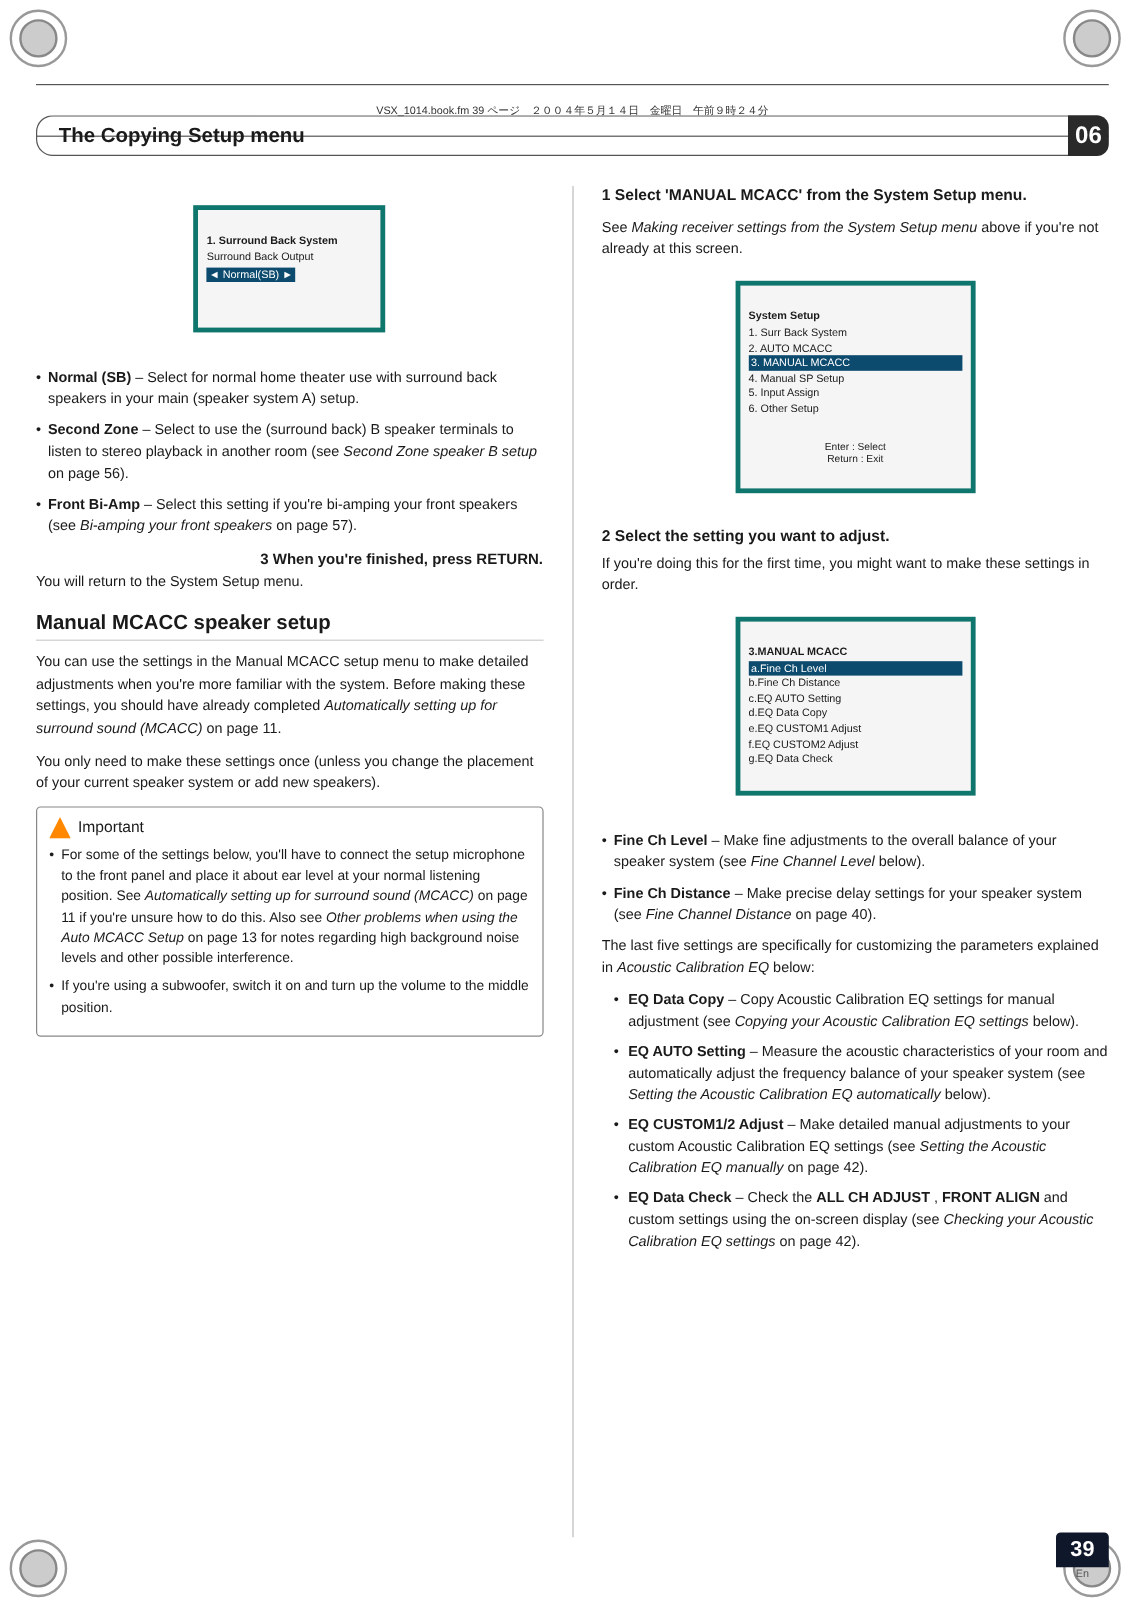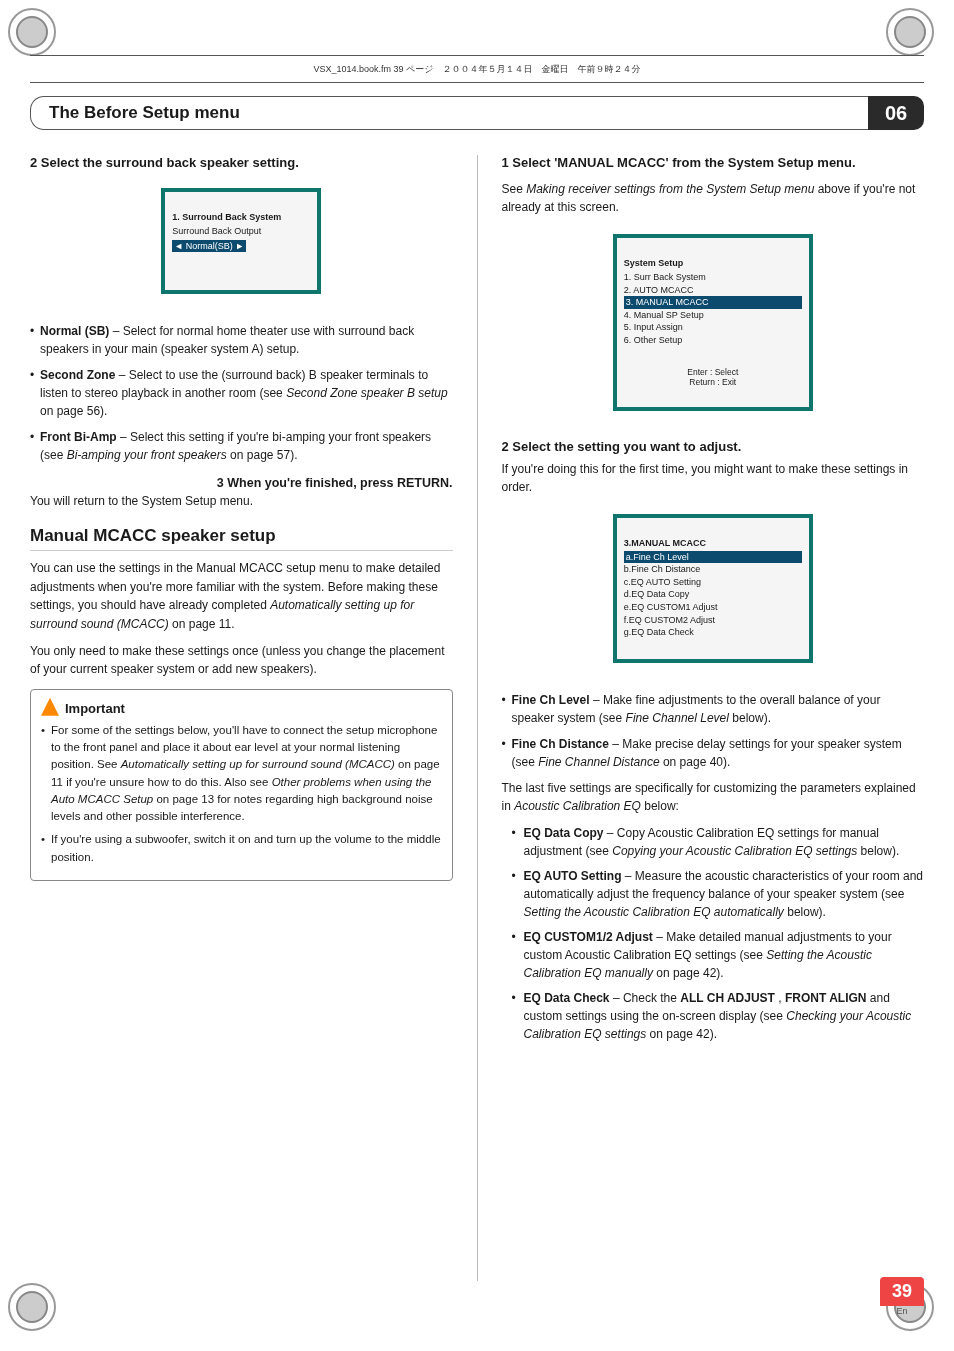--- a/index.html
+++ b/index.html
@@ -37,24 +37,24 @@
       width: 32px;
       height: 32px;
       border-radius: 50%;
       background: #ccc;
       border: 2px solid #888;
     }
 
     
     .header-bar {
       position: absolute;
-      top: 55px;
+      top: 70px;
       left: 30px;
       right: 30px;
-      height: 28px;
+      height: 44px;
       border-top: 1.5px solid #555;
       border-bottom: 1.5px solid #555;
       display: flex;
       align-items: center;
       padding: 0 6px;
     }
     .header-file-info {
       font-size: 9px;
       color: #333;
       flex: 1;
@@ -82,21 +82,21 @@
     .chapter-title-text {
       font-size: 17px;
       font-weight: bold;
       color: #1a1a1a;
     }
     .chapter-number-box {
       background: #2a2a2a;
       color: #ffffff;
       font-size: 20px;
       font-weight: bold;
-      width: 56px;
+      width: 34px;
       display: flex;
       align-items: center;
       justify-content: center;
       border-radius: 0 10px 10px 0;
     }
 
     
     .content-area {
       position: absolute;
       top: 155px;
@@ -217,23 +217,23 @@
 
     
     .important-box {
       border: 1.5px solid #888;
       border-radius: 4px;
       padding: 8px 10px;
       margin: 10px 0;
     }
     .important-heading {
       display: flex;
-      align-items: flex-end;
+      align-items: flex-start;
       gap: 6px;
-      font-weight: bold;
+      font-weight: normal;
       font-size: 13px;
       margin-bottom: 6px;
     }
     .warning-triangle {
       width: 18px;
       height: 18px;
       background: #ff8800;
       clip-path: polygon(50% 0%, 0% 100%, 100% 100%);
       display: inline-block;
     }
@@ -296,21 +296,21 @@
     
     .page-footer {
       position: absolute;
       bottom: 35px;
       right: 30px;
       display: flex;
       flex-direction: column;
       align-items: center;
     }
     .page-number-box {
-      background: #ef4444;
+      background: #0f172a;
       color: #ffffff;
       font-size: 18px;
       font-weight: bold;
       padding: 4px 12px;
       border-radius: 4px 4px 0 0;
     }
     .page-lang {
       font-size: 9px;
       color: #555;
     }
@@ -352,32 +352,31 @@
       <div class="corner-circle-inner"></div>
     </div>
 </div>
 
 <div class="header-bar">
   <span class="header-file-info">VSX_1014.book.fm  39 ページ　２００４年５月１４日　金曜日　午前９時２４分</span>
 </div>
 
 <div class="chapter-header">
   <div class="chapter-title-box">
-    <span class="chapter-title-text">The Before Setup menu</span>
+    <span class="chapter-title-text">The Copying Setup menu</span>
   </div>
   <div class="chapter-number-box">
     <span>06</span>
   </div>
 </div>
 
 <div class="content-area">
 
   <div class="left-column">
 
-    <p class="step-heading">2   Select the surround back speaker setting.</p>
 
     <div class="screen-center">
       <div class="screen-mockup">
         <div class="screen-title">1. Surround Back System</div>
         <div class="screen-item">Surround Back Output</div>
         <div class="screen-value-row">
           <span class="screen-item highlighted">◄  Normal(SB)  ►</span>
         </div>
         <div style="height:18px;"></div>
       </div>

